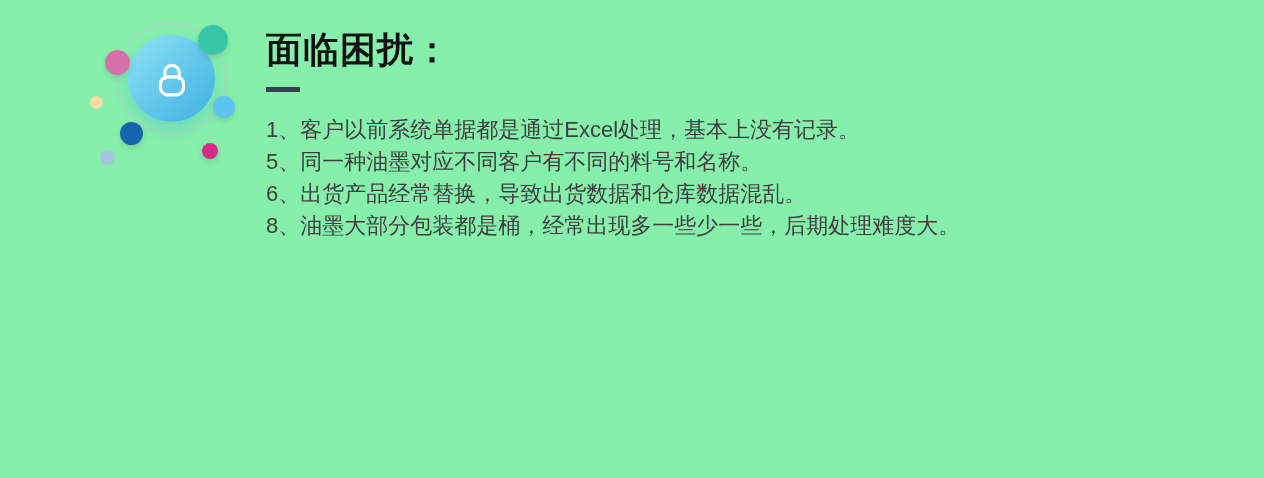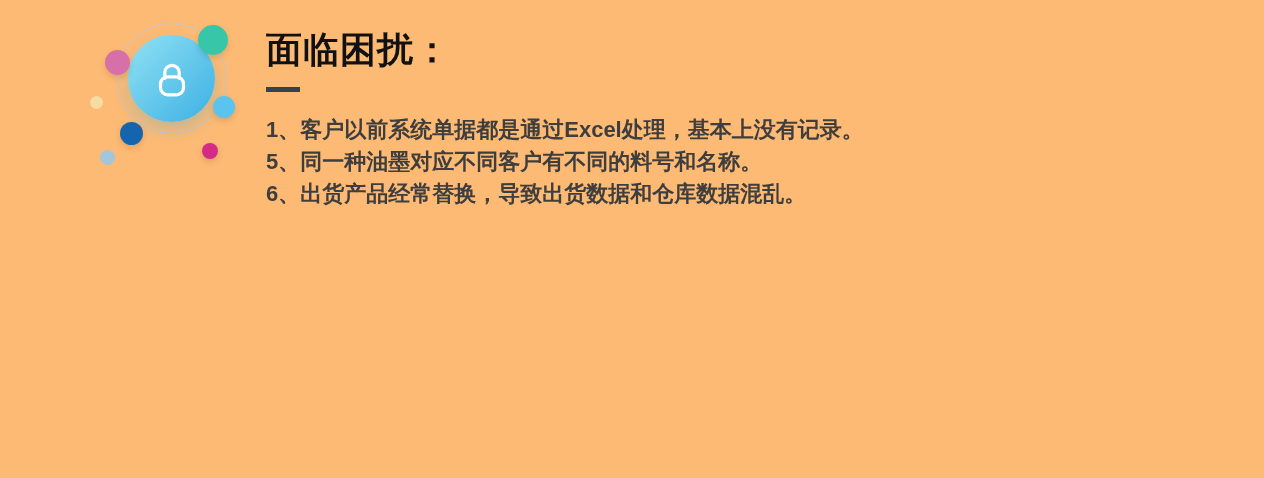--- a/index.html
+++ b/index.html
@@ -3,21 +3,21 @@
 <meta charset="utf-8">
 <style>
   * { margin: 0; padding: 0; box-sizing: border-box; }
   html, body { background: #ffffff; }
   body {
     font-family: "Liberation Sans", "DejaVu Sans", sans-serif;
     width: 1264px; height: 478px;
     position: relative;
     overflow: hidden;
   }
-  .slide { position: absolute; inset: 0; background: #fdba74; }
+  .slide { position: absolute; inset: 0; background: #86efac; }
 
   
   .badge { position: absolute; left: 0; top: 0; width: 260px; height: 190px; }
   .orbit-ring {
     position: absolute; left: 116px; top: 23px;
     width: 111px; height: 111px;
     border: 1px solid var(--ring, #c6c6c6);
     border-radius: 50%;
   }
   .big-circle {
@@ -54,21 +54,21 @@
     margin-top: 16px;
   }
   .issue-list {
     margin-top: 22px;
     width: 916px;
     font-size: 22px;
     line-height: 32px;
     color: var(--text, #3e3e3e);
     list-style: none;
   }
-  .issue-item { text-align: justify; font-weight: bold; }
+  .issue-item { text-align: justify; }
 </style>
 </head>
 <body>
 
 <div class="slide">
 
   <div class="badge">
     <div class="orbit-ring" style="--ring: #c6c6c6;"></div>
 
     <div class="big-circle" style="--g1: #90e2f3; --g2: #3db0e4;">
@@ -91,16 +91,17 @@
 
   <div class="content">
     <h1 class="page-title" style="--title: #111111;">面临困扰：</h1>
 
     <div class="accent-dash" style="--accent: #37424f;"></div>
 
     <div class="issue-list" style="--text: #3e3e3e;">
       <div class="issue-item">1、客户以前系统单据都是通过Excel处理，基本上没有记录。</div>
       <div class="issue-item">5、同一种油墨对应不同客户有不同的料号和名称。</div>
       <div class="issue-item">6、出货产品经常替换，导致出货数据和仓库数据混乱。</div>
+      <div class="issue-item">8、油墨大部分包装都是桶，经常出现多一些少一些，后期处理难度大。</div>
     </div>
   </div>
 
 </div>
 
 </body></html>

